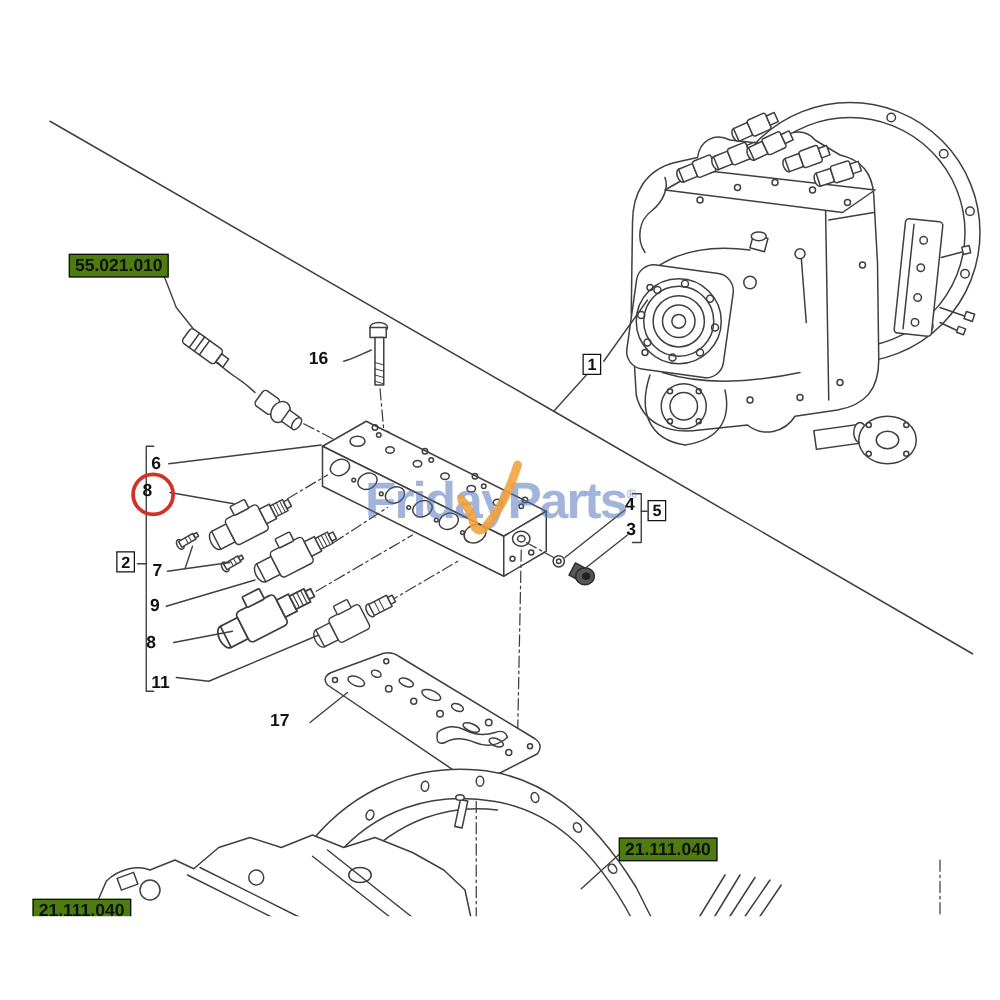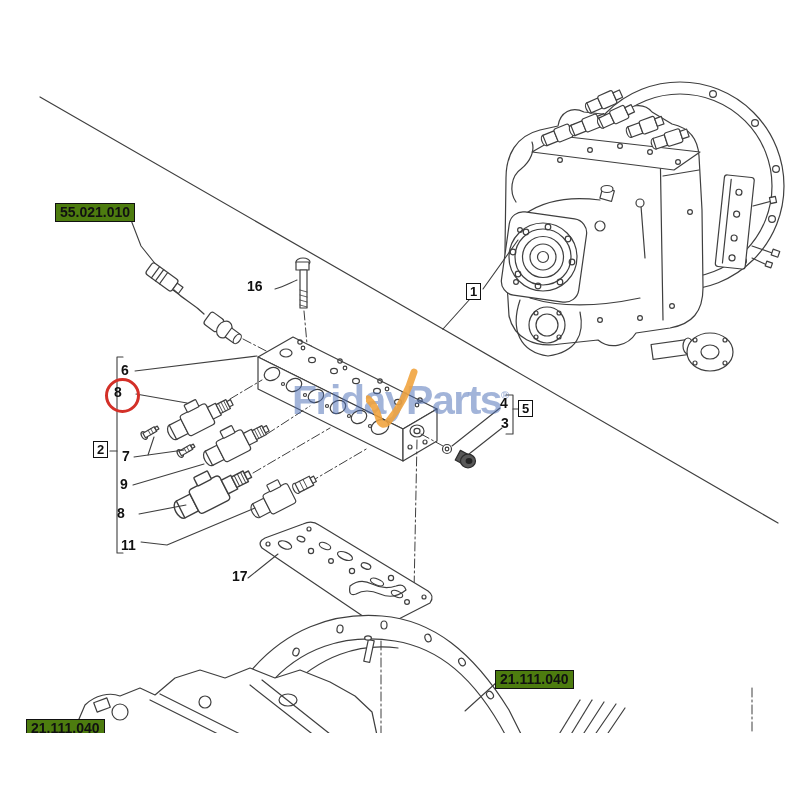--- a/index.html
+++ b/index.html
@@ -374,17 +374,17 @@
 <div class="lbl boxed" style="left:93px;top:441px">2</div>
 <div class="lbl boxed" style="left:518px;top:400px">5</div>
 <div class="lbl" style="left:121px;top:363px">6</div>
 <div class="lbl" style="left:114px;top:385px">8</div>
 <div class="circ8"></div>
 <div class="lbl" style="left:122px;top:449px">7</div>
 <div class="lbl" style="left:120px;top:477px">9</div>
 <div class="lbl" style="left:117px;top:506px">8</div>
 <div class="lbl" style="left:121px;top:538px">11</div>
 <div class="lbl" style="left:247px;top:279px">16</div>
-<div class="lbl" style="left:232px;top:569px">17</div>
+<div class="lbl" style="left:216px;top:569px">17</div>
 <div class="lbl" style="left:500px;top:396px">4</div>
 <div class="lbl" style="left:501px;top:416px">3</div>
 
 <div id="botcover"></div>
 
 </body></html>

